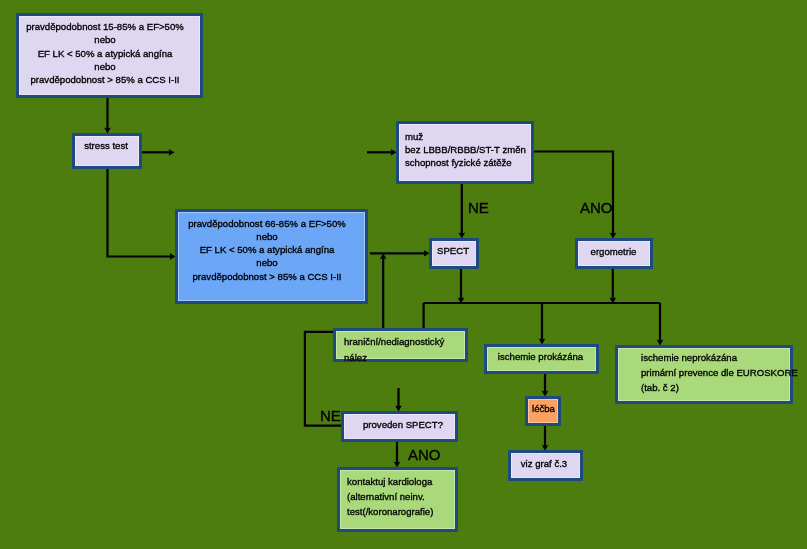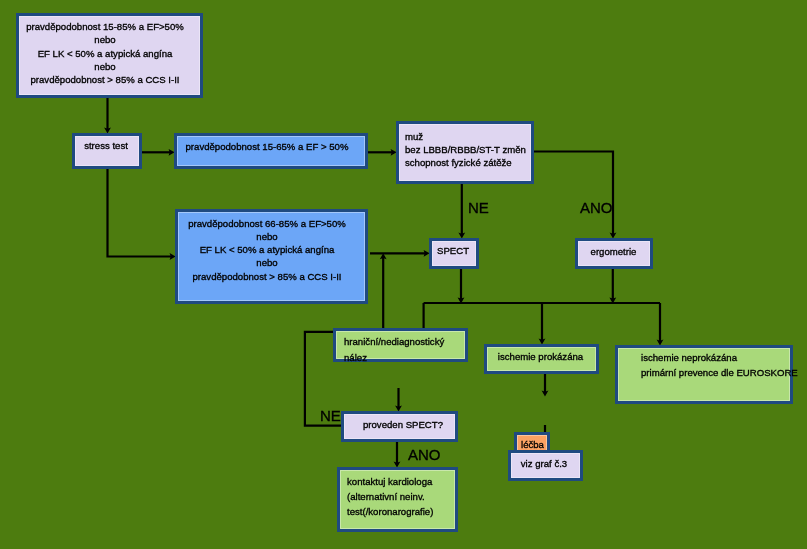--- a/index.html
+++ b/index.html
@@ -106,25 +106,20 @@
       <div>EF LK &lt; 50% a atypická angína</div>
       <div>nebo</div>
       <div>pravděpodobnost &gt; 85% a CCS I-II</div>
     </div>
   </div>
   <div class="node fill-purple al-center" style="left:72px;top:133px;width:70px;height:36px;">
     <div class="txt" style="top:2.7px;line-height:13px;margin-left:3.5px;">
       <div>stress test</div>
     </div>
   </div>
-  <div class="node fill-blue al-center" style="left:174px;top:133px;width:194px;height:36px;">
-    <div class="txt" style="top:4px;line-height:13px;margin-left:0.5px;">
-      <div>pravděpodobnost 15-65% a EF &gt; 50%</div>
-    </div>
-  </div>
   <div class="node fill-purple al-left" style="left:396px;top:121px;width:138px;height:63px;">
     <div class="txt" style="top:5.5px;line-height:13.2px;margin-left:0px;">
       <div>muž</div>
       <div>bez LBBB/RBBB/ST-T změn</div>
       <div>schopnost fyzické zátěže</div>
     </div>
   </div>
   <div class="node fill-blue al-center" style="left:175px;top:209px;width:193px;height:95px;">
     <div class="txt" style="top:4.5px;line-height:13.3px;margin-left:0px;">
       <div>pravděpodobnost 66-85% a EF&gt;50%</div>
@@ -152,28 +147,29 @@
   </div>
   <div class="node fill-green al-center" style="left:484px;top:344px;width:115px;height:30px;">
     <div class="txt" style="top:2.5px;line-height:13px;margin-left:3.5px;">
       <div>ischemie prokázána</div>
     </div>
   </div>
   <div class="node fill-green al-left" style="left:615px;top:345px;width:178px;height:59px;">
     <div class="txt" style="top:1.5px;line-height:15px;margin-left:17px;">
       <div>ischemie neprokázána</div>
       <div>primární prevence dle EUROSKORE</div>
+      <div>(tab. č 2)</div>
     </div>
   </div>
   <div class="node fill-purple al-center" style="left:341px;top:411px;width:117px;height:31px;">
     <div class="txt" style="top:3.5px;line-height:13px;margin-left:8px;">
       <div>proveden SPECT?</div>
     </div>
   </div>
-  <div class="node fill-orange al-center" style="left:514px;top:396px;width:36px;height:30px;margin-top:36px;">
+  <div class="node fill-orange al-center" style="left:525px;top:396px;width:36px;height:30px;">
     <div class="txt" style="top:3px;line-height:13px;margin-left:4px;">
       <div>léčba</div>
     </div>
   </div>
   <div class="node fill-purple al-center" style="left:508px;top:450px;width:75px;height:31px;">
     <div class="txt" style="top:3.5px;line-height:13px;margin-left:3px;">
       <div>viz graf č.3</div>
     </div>
   </div>
   <div class="node fill-green al-left" style="left:337px;top:467px;width:121px;height:65px;">

